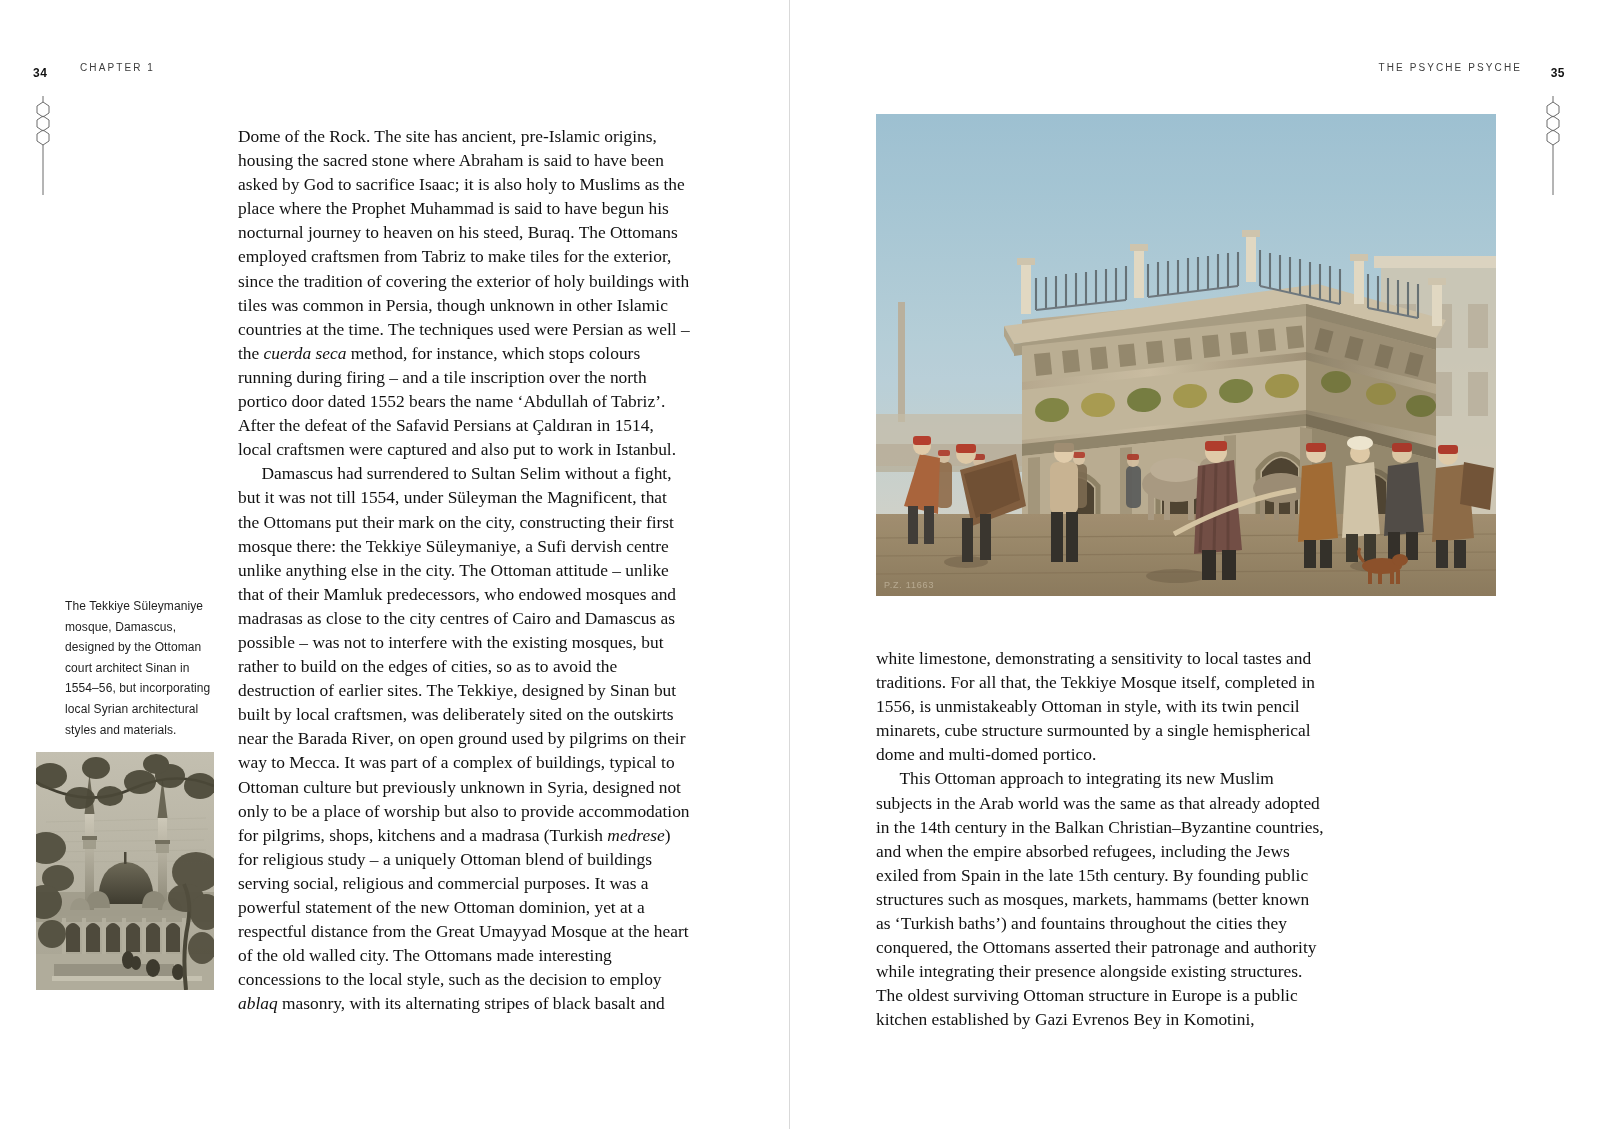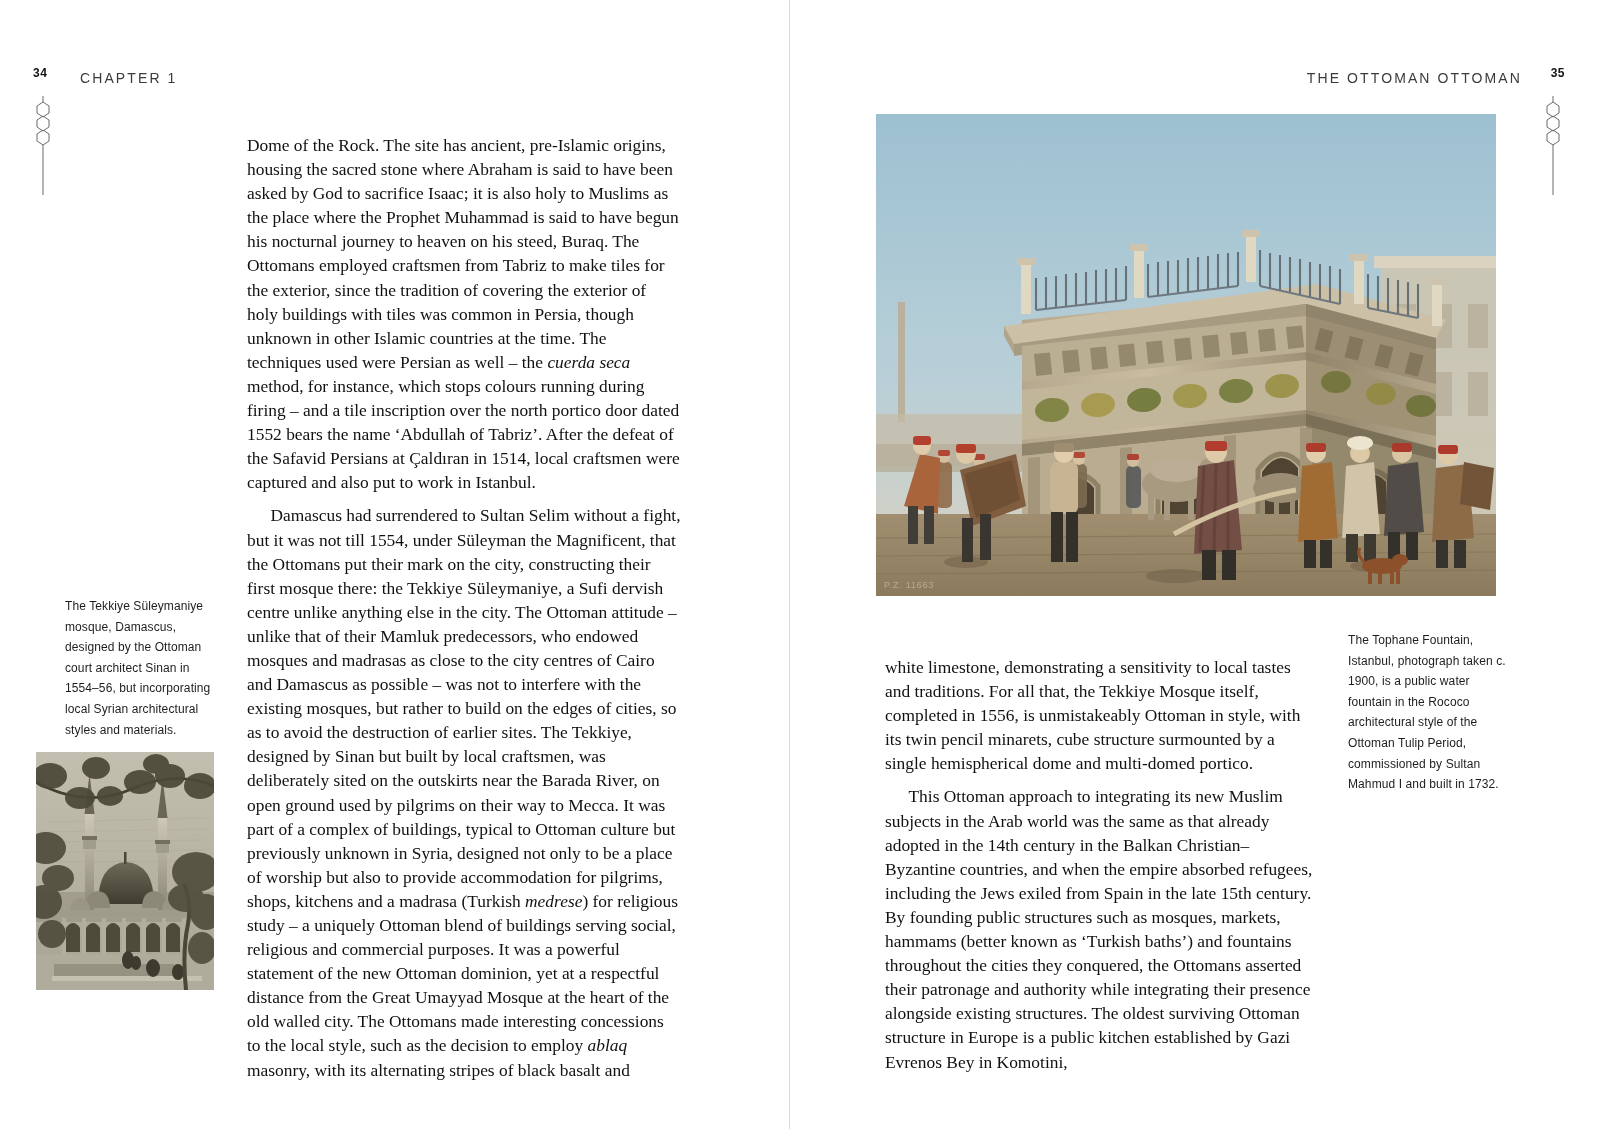--- a/index.html
+++ b/index.html
@@ -38,23 +38,23 @@
     top: 0;
     width: 1px;
     height: 1129px;
     background: #d9d9d9;
     z-index: 5;
   }
 
   
   .runhead {
     position: absolute;
-    top: 70px;
+    top: 62px;
     font-family: "Liberation Sans", sans-serif;
-    font-size: 14px;
+    font-size: 10px;
     letter-spacing: 2.1px;
     color: #3b3b3b;
     white-space: nowrap;
   }
   .folio {
     position: absolute;
     top: 66px;
     font-family: "Liberation Sans", sans-serif;
     font-size: 12px;
     font-weight: bold;
@@ -79,21 +79,21 @@
   
   .body-col {
     position: absolute;
     font-family: "Liberation Serif", serif;
     font-size: 17.4px;
     line-height: 24.1px;
     color: #111111;
     text-align: left;
     hyphens: none;
   }
-  .body-col p { margin: 9px; }
+  .body-col p { margin: 0; }
   .body-col p.indent { text-indent: 1.35em; }
   .body-col i { font-style: italic; }
 
   .col-left {
     left: 238px;
     top: 124px;
     width: 452px;
   }
   .col-right {
     left: 876px;
@@ -278,21 +278,21 @@
 
     <div class="body-col col-left">
       <p><span>Dome of the Rock. The site has ancient, pre-Islamic origins, housing the sacred stone where Abraham is said to have been asked by God to sacrifice Isaac; it is also holy to Muslims as the place where the Prophet Muhammad is said to have begun his nocturnal journey to heaven on his steed, Buraq. The Ottomans employed craftsmen from Tabriz to make tiles for the exterior, since the tradition of covering the exterior of holy buildings with tiles was common in Persia, though unknown in other Islamic countries at the time. The techniques used were Persian as well – the </span><i>cuerda seca</i><span> method, for instance, which stops colours running during firing – and a tile inscription over the north portico door dated 1552 bears the name ‘Abdullah of Tabriz’. After the defeat of the Safavid Persians at Çaldıran in 1514, local craftsmen were captured and also put to work in Istanbul.</span></p>
       <p class="indent"><span>Damascus had surrendered to Sultan Selim without a fight, but it was not till 1554, under Süleyman the Magnificent, that the Ottomans put their mark on the city, constructing their first mosque there: the Tekkiye Süleymaniye, a Sufi dervish centre unlike anything else in the city. The Ottoman attitude – unlike that of their Mamluk predecessors, who endowed mosques and madrasas as close to the city centres of Cairo and Damascus as possible – was not to interfere with the existing mosques, but rather to build on the edges of cities, so as to avoid the destruction of earlier sites. The Tekkiye, designed by Sinan but built by local craftsmen, was deliberately sited on the outskirts near the Barada River, on open ground used by pilgrims on their way to Mecca. It was part of a complex of buildings, typical to Ottoman culture but previously unknown in Syria, designed not only to be a place of worship but also to provide accommodation for pilgrims, shops, kitchens and a madrasa (Turkish </span><i>medrese</i><span>) for religious study – a uniquely Ottoman blend of buildings serving social, religious and commercial purposes. It was a powerful statement of the new Ottoman dominion, yet at a respectful distance from the Great Umayyad Mosque at the heart of the old walled city. The Ottomans made interesting concessions to the local style, such as the decision to employ </span><i>ablaq</i><span> masonry, with its alternating stripes of black basalt and</span></p>
     </div>
   </div>
 
   <div class="page page-right">
 
     <div class="folio folio-right">35</div>
-    <div class="runhead runhead-right">THE OTTOMAN OTTOMAN</div>
+    <div class="runhead runhead-right">THE PSYCHE PSYCHE</div>
 
     <svg class="ornament ornament-right" viewBox="0 0 26 100">
       <g fill="none" stroke="#6b6b6b" stroke-width="1">
         <polygon points="13,6 19,10 19,17 13,21 7,17 7,10"></polygon>
         <polygon points="13,20 19,24 19,31 13,35 7,31 7,24"></polygon>
         <polygon points="13,34 19,38 19,45 13,49 7,45 7,38"></polygon>
         <line x1="13" y1="0" x2="13" y2="6"></line>
         <line x1="13" y1="49" x2="13" y2="99"></line>
       </g>
     </svg>
@@ -605,15 +605,14 @@
 
       <text class="photo-credit-svg" x="8" y="474" font-family="Liberation Sans, sans-serif" font-size="9" fill="#efe6d2" opacity="0.42" letter-spacing="0.8">P.Z. 11663</text>
     </svg>
   </div>
 
   <div class="body-col col-right">
     <p>white limestone, demonstrating a sensitivity to local tastes and traditions. For all that, the Tekkiye Mosque itself, completed in 1556, is unmistakeably Ottoman in style, with its twin pencil minarets, cube structure surmounted by a single hemispherical dome and multi-domed portico.</p>
     <p class="indent">This Ottoman approach to integrating its new Muslim subjects in the Arab world was the same as that already adopted in the 14th century in the Balkan Christian–Byzantine countries, and when the empire absorbed refugees, including the Jews exiled from Spain in the late 15th century. By founding public structures such as mosques, markets, hammams (better known as ‘Turkish baths’) and fountains throughout the cities they conquered, the Ottomans asserted their patronage and authority while integrating their presence alongside existing structures. The oldest surviving Ottoman structure in Europe is a public kitchen established by Gazi Evrenos Bey in Komotini,</p>
   </div>
 
-  <div class="caption caption-right">The Tophane Fountain, Istanbul, photograph taken c. 1900, is a public water fountain in the Rococo architectural style of the Ottoman Tulip Period, commissioned by Sultan Mahmud I and built in 1732.</div>
 
 </div>
 
 </body></html>

